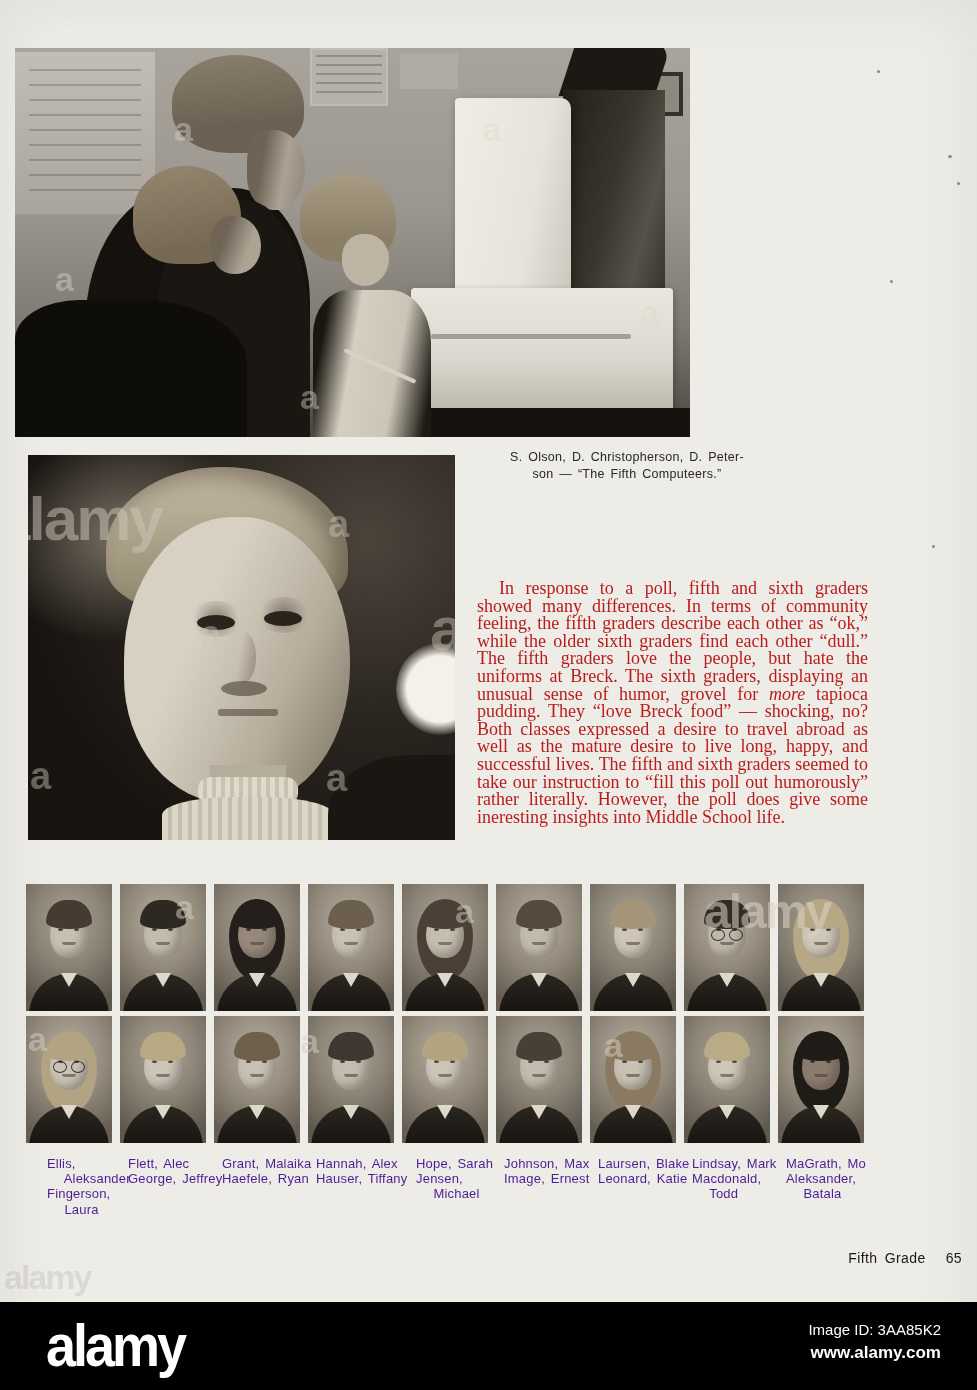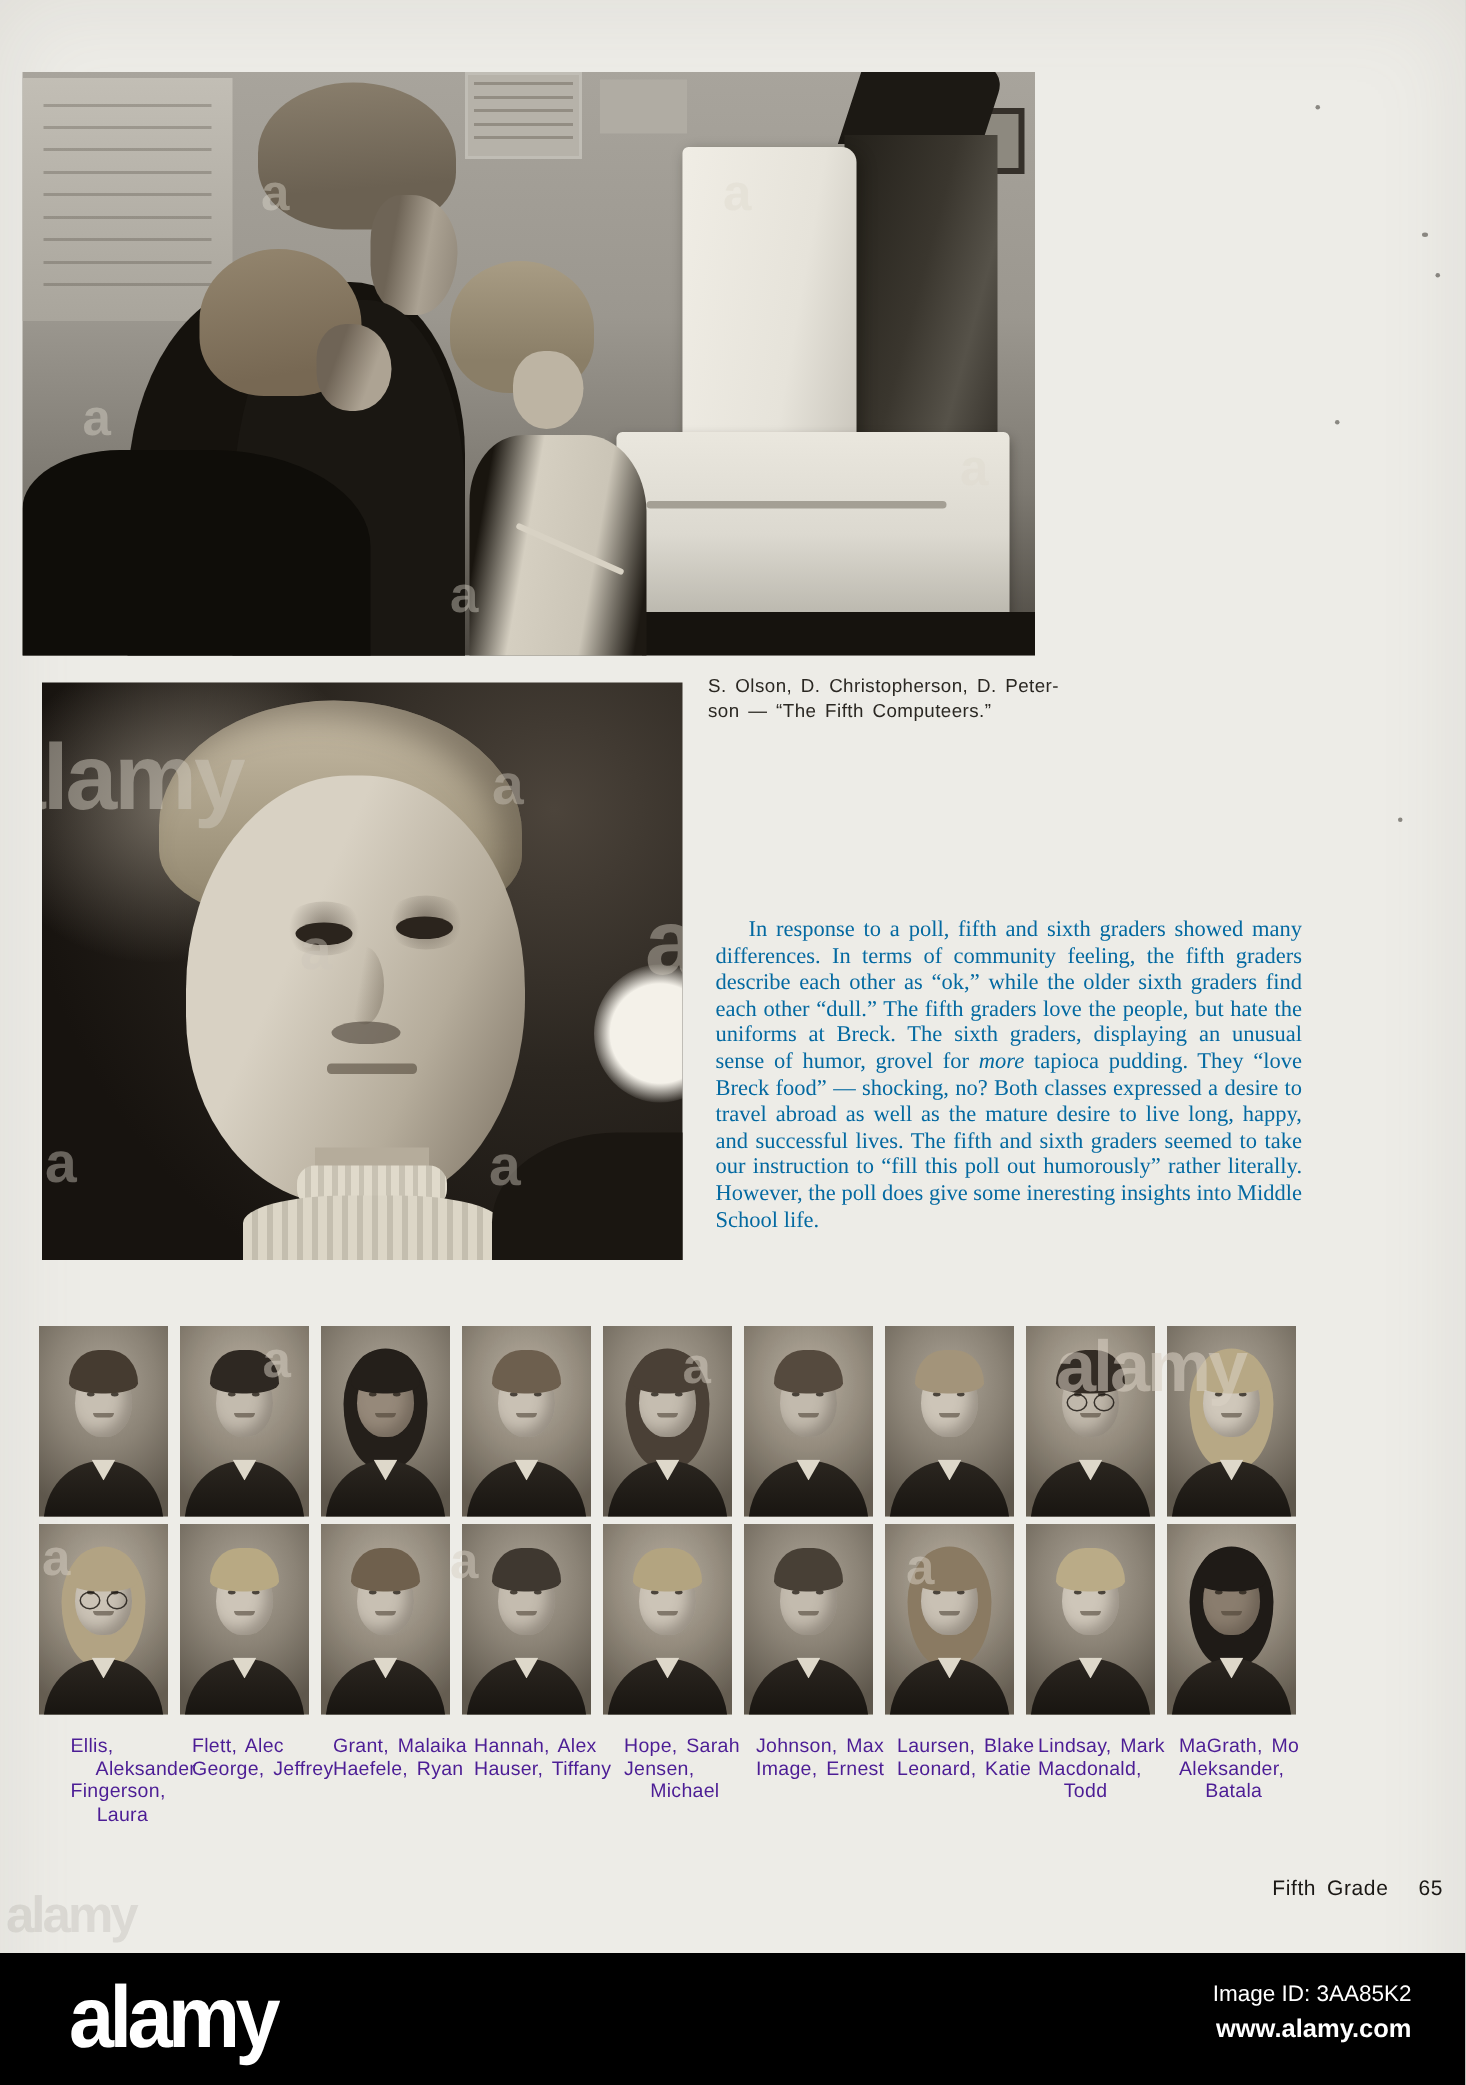--- a/index.html
+++ b/index.html
@@ -1,19 +1,19 @@
 <!DOCTYPE html>
 <html><head>
 <meta charset="utf-8">
 <style>
   html,body{margin:0;padding:0;background:#d8d6d1;}
   .page{position:relative;width:977px;height:1390px;background:#edece7;overflow:hidden;
         font-family:"Liberation Sans",sans-serif;color:#23201b;
         box-shadow:inset 0 0 60px rgba(120,115,105,.12);}
-  .abs{position:absolute;}
+  .abs{position:absolute;text-align:center;}
 
   
   .photo{position:absolute;overflow:hidden;background:#8f8b84;}
   .photo *{position:absolute;}
   .tp{left:15px;top:48px;width:675px;height:389px;
       background:linear-gradient(180deg,#a8a49c 0%,#9b978f 42%,#7d7971 72%,#4a463f 100%);}
   .tp-whiteboard{left:0;top:4px;width:140px;height:162px;background:linear-gradient(#c2beb5,#a9a59c);}
   .tp-whiteboard::before{content:"";position:absolute;inset:10px 14px;
       background:repeating-linear-gradient(0deg,transparent 0 13px,rgba(70,63,53,.28) 13px 15px);}
   .tp-poster1{left:295px;top:0;width:78px;height:58px;background:#b6b2a9;
@@ -100,22 +100,22 @@
   .wm-a-rp{font-size:38px;color:rgba(205,198,186,.45);}
   .wm-a-gr{font-size:34px;color:rgba(215,208,195,.5);}
 
   
   .caption{font-size:12.5px;line-height:17px;letter-spacing:.3px;word-spacing:2px;color:#2a2722;}
   .cap-top{left:472px;top:449px;width:310px;}
   .cap-rp{left:28px;top:846px;width:427px;text-align:center;}
   .title{left:477px;top:518px;width:391px;text-align:center;
       font-family:"DejaVu Serif","Liberation Serif",serif;font-weight:bold;font-size:40px;
       color:#17140f;letter-spacing:-1px;}
-  .bodytext{left:477px;top:612px;width:391px;text-align:justify;
-      font-family:"Liberation Serif",serif;font-size:15px;line-height:17.6px;color:#0369a1;
+  .bodytext{left:477px;top:580px;width:391px;text-align:justify;
+      font-family:"Liberation Serif",serif;font-size:18px;line-height:17.6px;color:#b91c1c;
       text-indent:22px;}
   .bodytext i{font-style:italic;}
 
   
   .grid{left:26px;top:884px;width:846px;height:259px;display:grid;
       grid-template-columns:repeat(9,86px);grid-template-rows:127px 127px;gap:5px 8px;position:absolute;}
   .cell{position:relative;width:86px;height:127px;overflow:hidden;background:#7b7468;}
   .cell *{position:absolute;}
   .pbg{inset:0;background:radial-gradient(ellipse 85% 70% at 50% 30%,#aba396 0%,#8b8376 48%,#5e574c 100%);}
   .cell:nth-child(even) .pbg{filter:brightness(1.07);}

